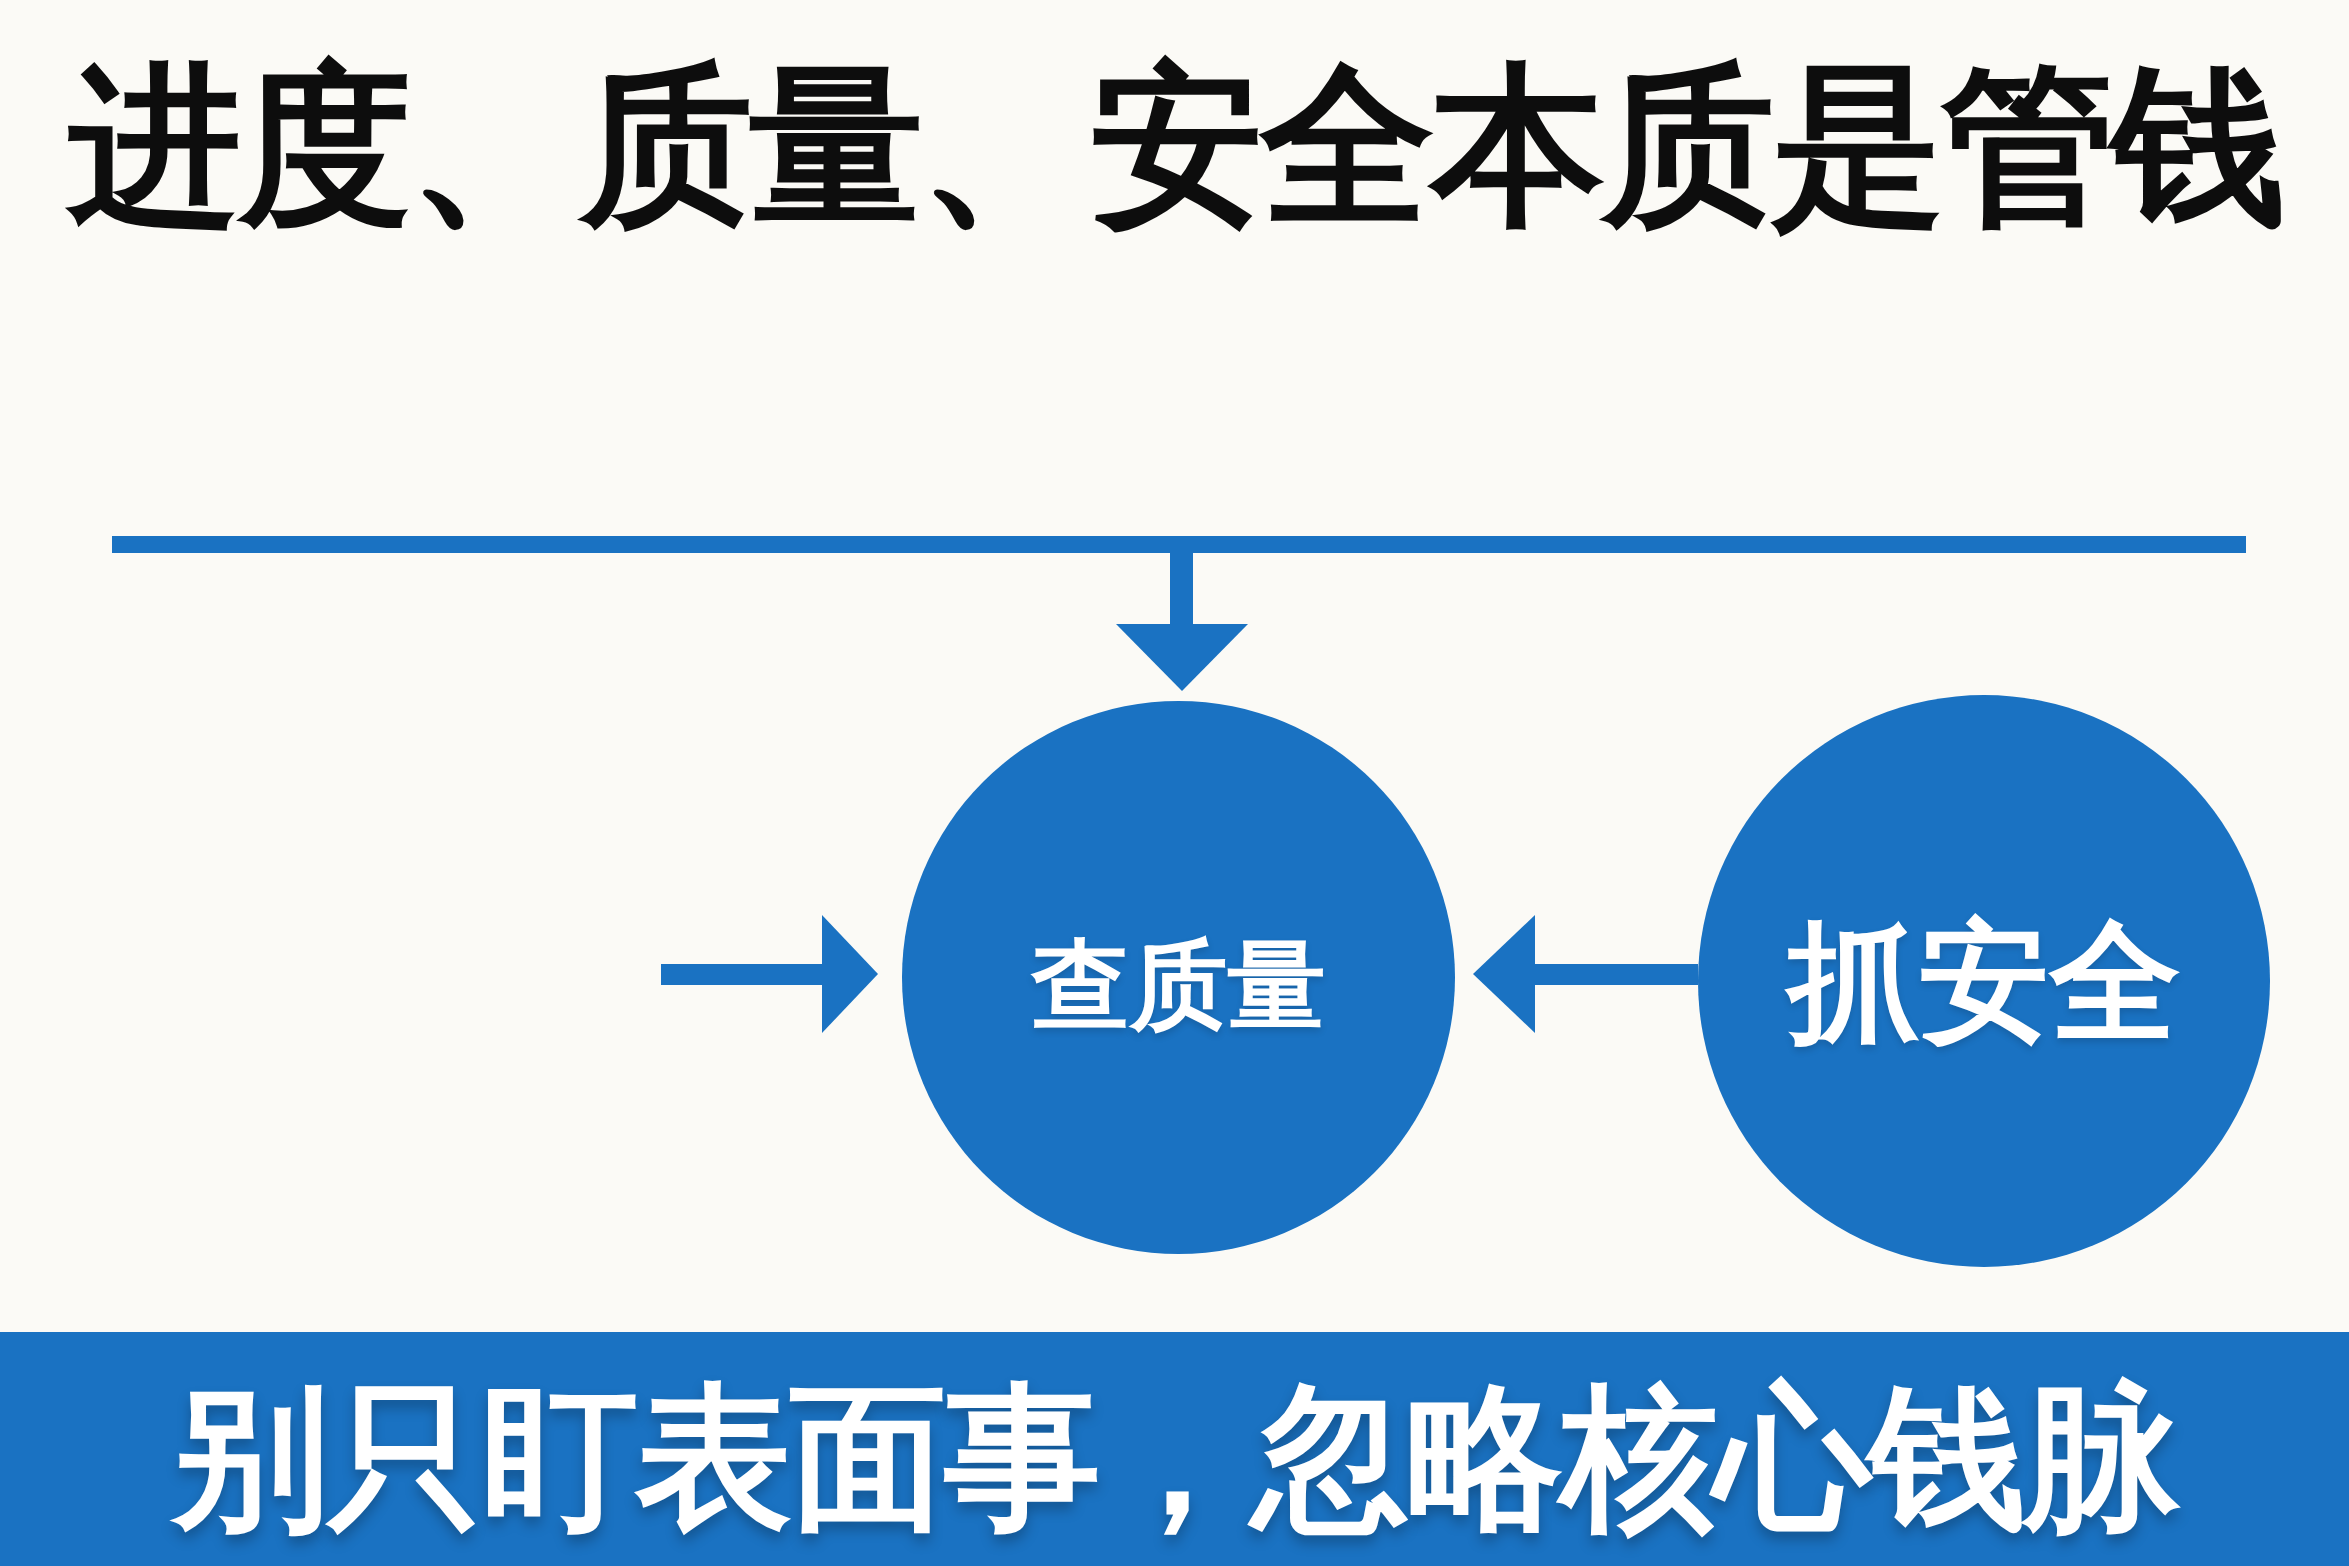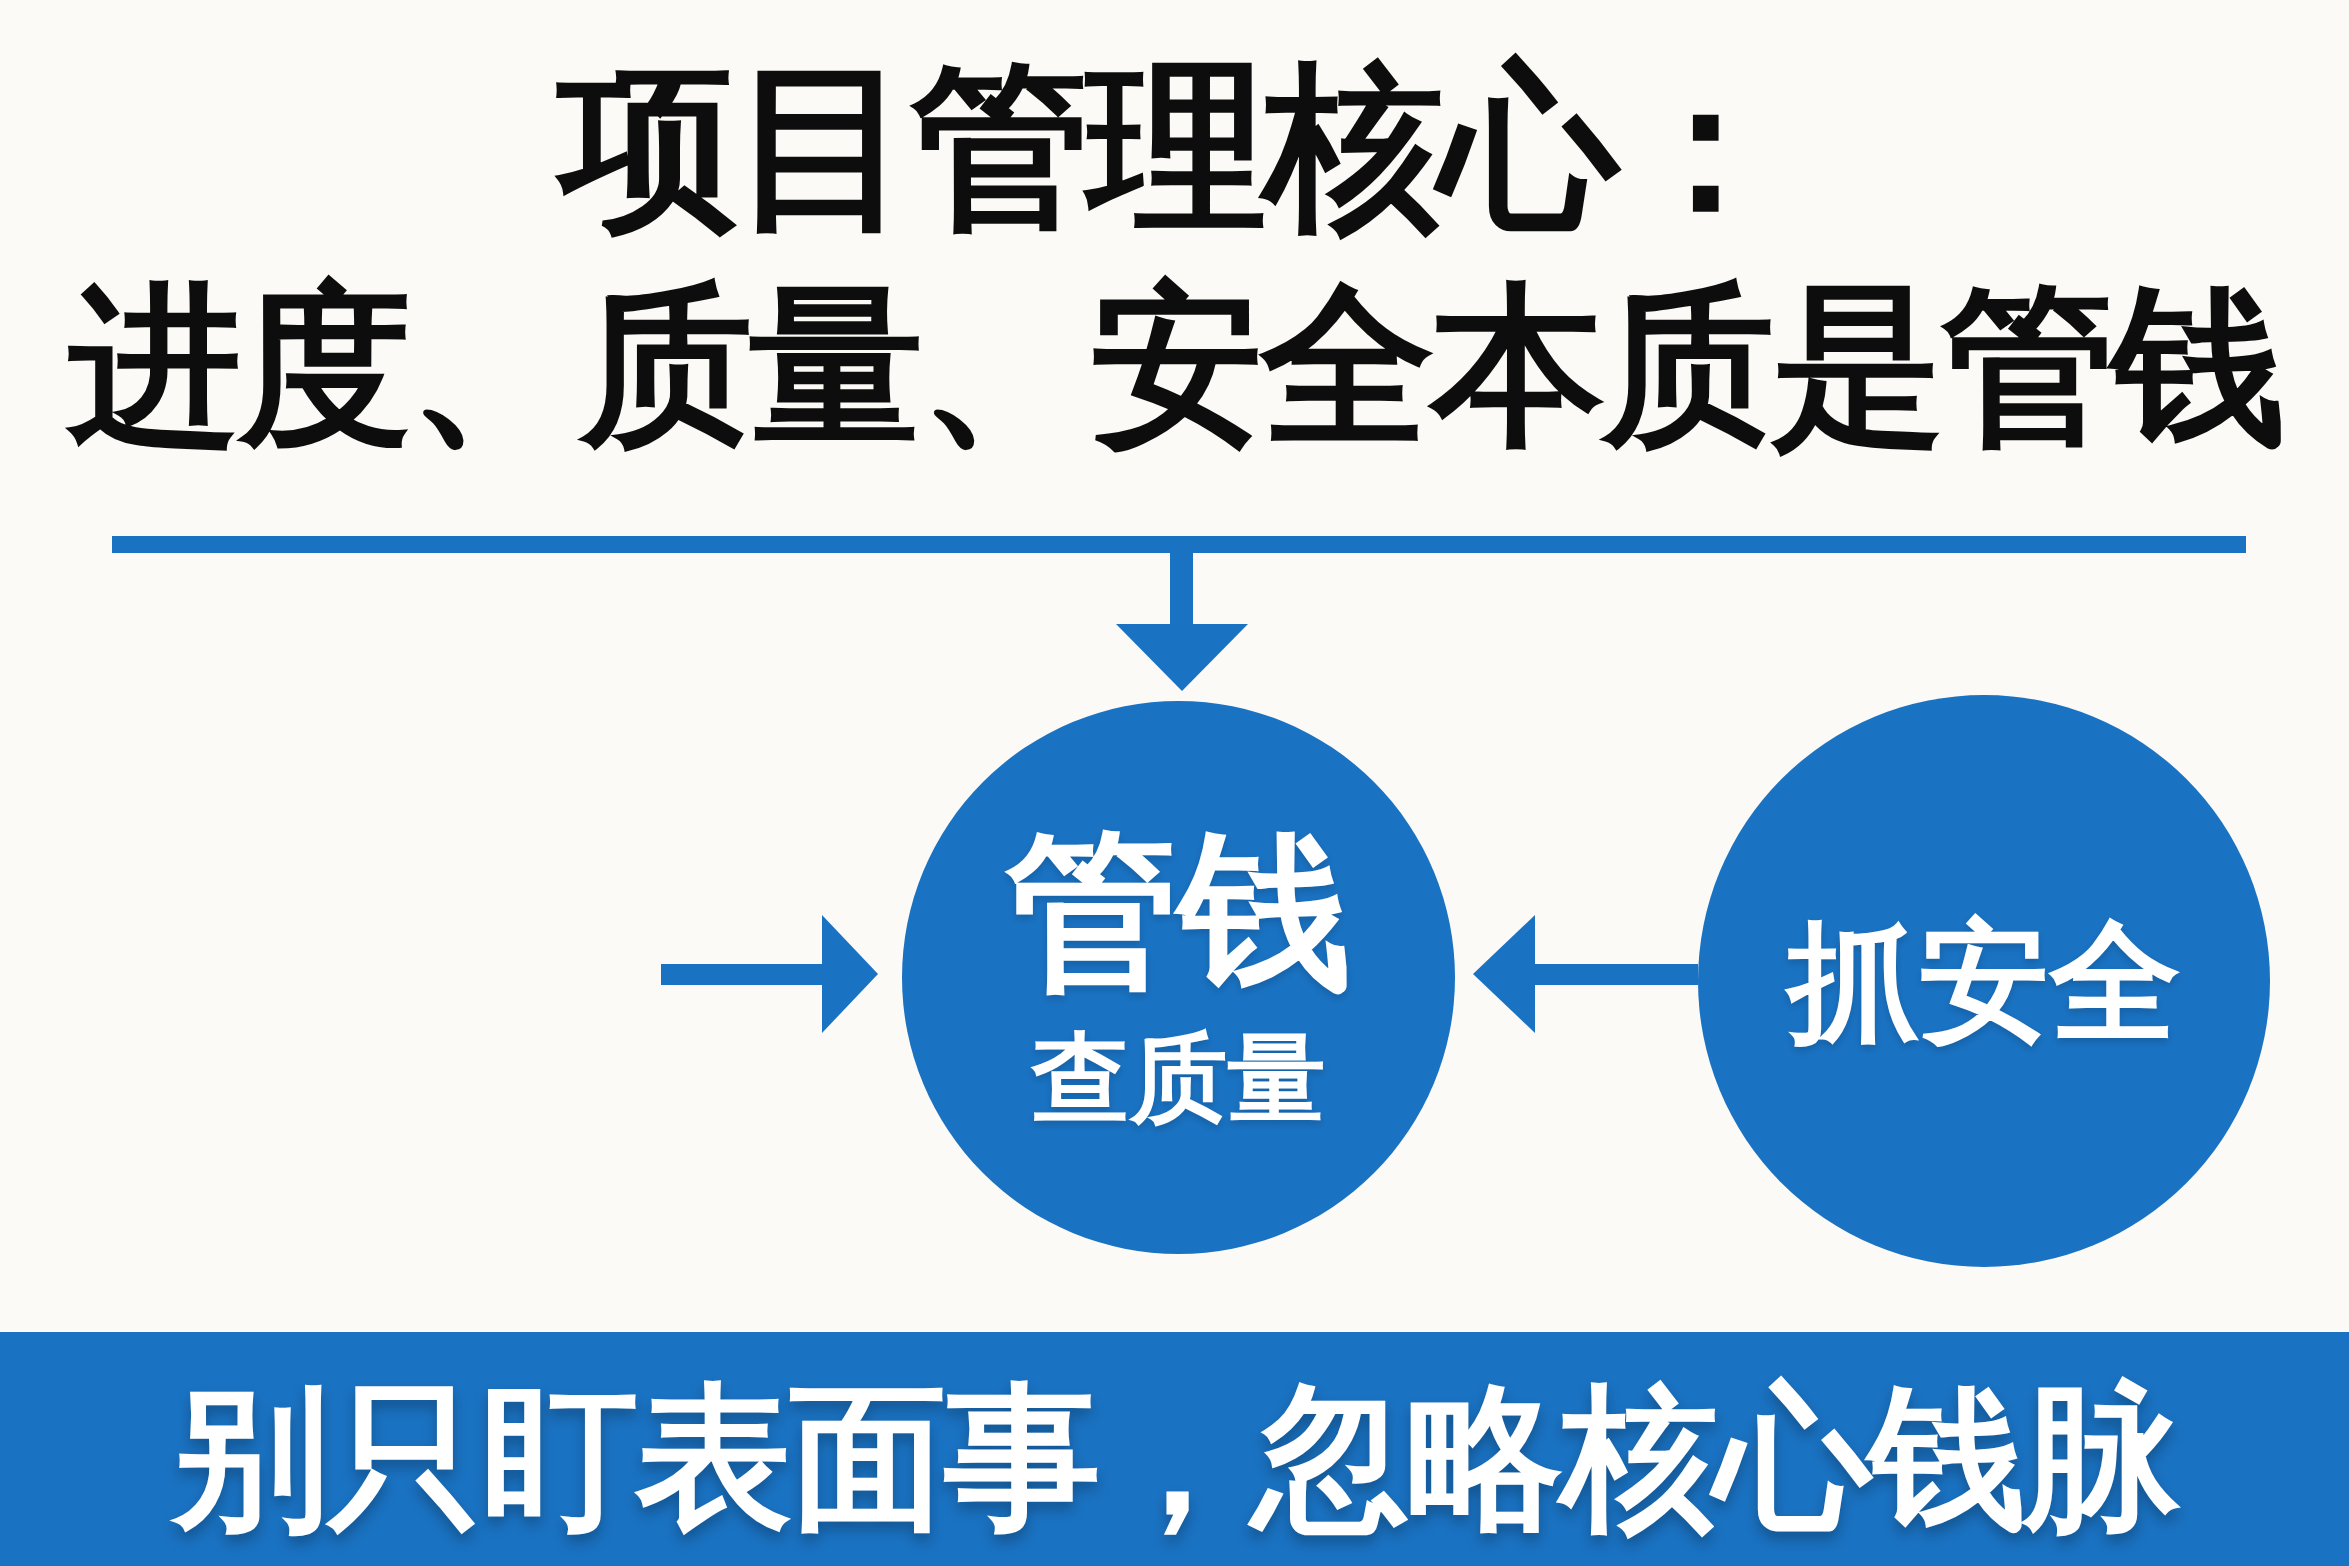--- a/index.html
+++ b/index.html
@@ -143,35 +143,33 @@
     white-space: nowrap;
     text-shadow: 0 7.5px 13px rgba(0,0,0,0.25);
   }
 </style>
 </head>
 <body>
 
 <div id="stage">
 
   <div class="title-block">
-    <div class="title-line1">项目管理核心：</div>
     <div class="title-line2">进度、质量、安全本质是管钱</div>
   </div>
 
   <div class="divider"></div>
 
   <div class="down-arrow-stem"></div>
   <div class="down-arrow-head"></div>
 
 
   <div class="h-arrow-stem" id="arrow-right-stem"></div>
   <div class="h-arrow-head" id="arrow-right-head"></div>
 
   <div class="node-circle" id="node-center">
-    <div class="node-label-main">管钱</div>
     <div class="node-label-sub">查质量</div>
   </div>
 
   <div class="h-arrow-head" id="arrow-left-head"></div>
   <div class="h-arrow-stem" id="arrow-left-stem"></div>
 
   <div class="node-circle" id="node-right">
     <div class="node-label">抓安全</div>
   </div>
 

